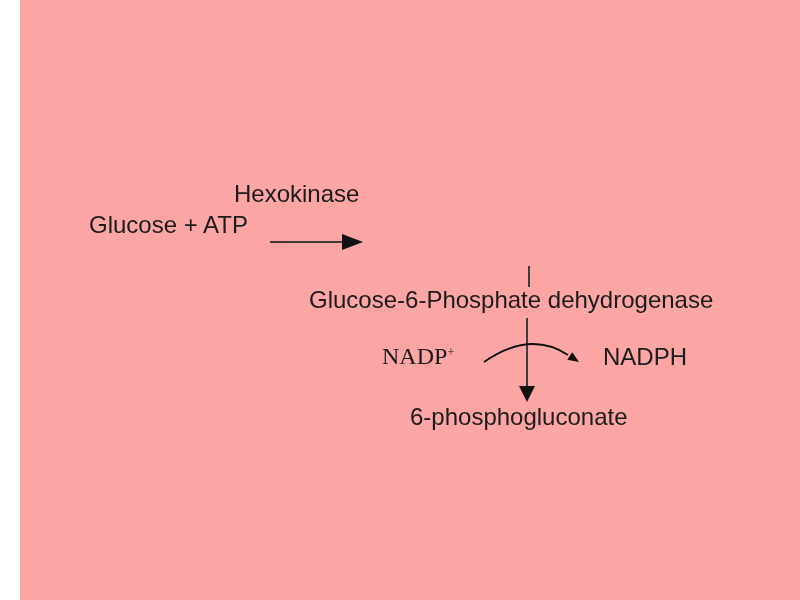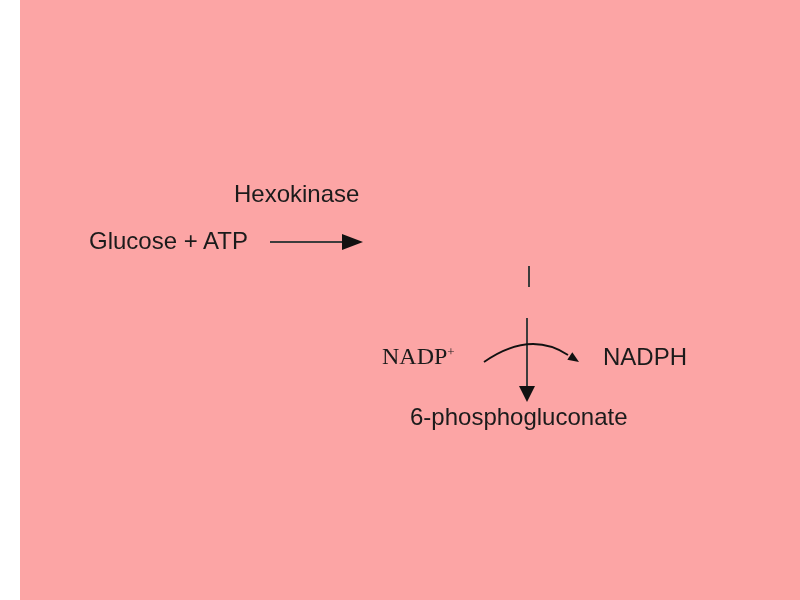--- a/index.html
+++ b/index.html
@@ -40,30 +40,31 @@
     background: #3c3c3c;
   }
 </style>
 </head>
 <body>
 
 <div id="canvas">
 
   <div class="lbl" style="left:214px; top:181px;">Hexokinase</div>
 
-  <div class="lbl" style="left:69px; top:228px;">Glucose + ATP</div>
+  <div class="lbl" style="left:69px; top:212px;">Glucose + ATP</div>
 
   <svg class="arrow-svg" style="left:250px; top:233px;" width="95" height="18">
     <line x1="0" y1="9" x2="74" y2="9" stroke="#3c3c3c" stroke-width="2"></line>
     <polygon points="72,1 72,17 93,9" fill="#111111"></polygon>
   </svg>
 
 
   <div class="connector" style="left:508px; top:266px; height:21px;"></div>
 
+  <div class="lbl" style="left:289px; top:287px;">Glucose-6-Phosphate dehydrogenase</div>
 
   <svg class="arrow-svg" style="left:496px; top:318px;" width="22" height="86">
     <line x1="11" y1="0" x2="11" y2="70" stroke="#3c3c3c" stroke-width="2"></line>
     <polygon points="3,68 19,68 11,84" fill="#111111"></polygon>
   </svg>
 
   <svg class="arrow-svg" style="left:458px; top:334px;" width="112" height="36">
     <path d="M 6,28 Q 52,-4 90,21" fill="none" stroke="#111111" stroke-width="1.8"></path>
     <polygon points="101,28 89.3,25.8 94.3,18.3" fill="#111111"></polygon>
   </svg>

